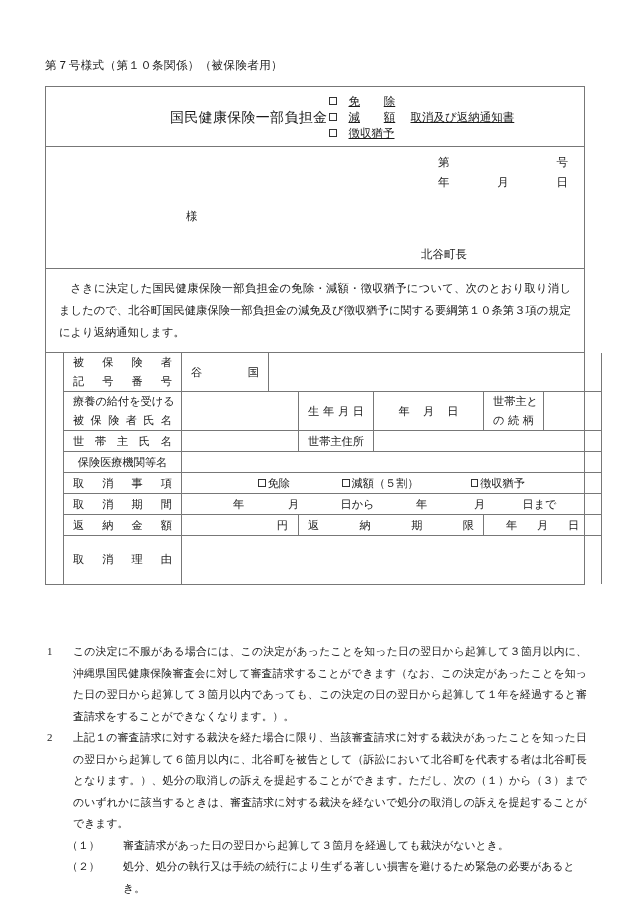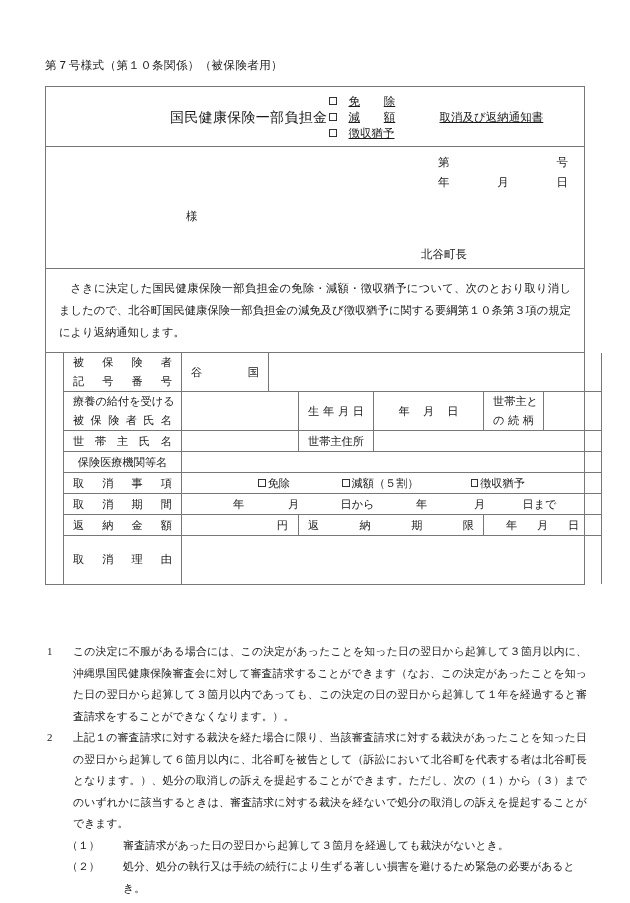--- a/index.html
+++ b/index.html
@@ -83,21 +83,21 @@
     display: inline-block;
     width: 7.5px;
     height: 7.5px;
     border: 1px solid #333;
     margin-right: 12px;
     box-sizing: border-box;
     flex: none;
   }
   .sp2 { display:inline-block; letter-spacing: 9px; }
   .kind { display:inline-block; width: 62px; }
-  .docname { white-space: nowrap; margin-left: 29px; }
+  .docname { white-space: nowrap; }
 
   
   .addr-band {
     height: 122px;
     position: relative;
     font-size: 11.5px;
   }
   .num-line {
     position: absolute;
     right: 16px;

